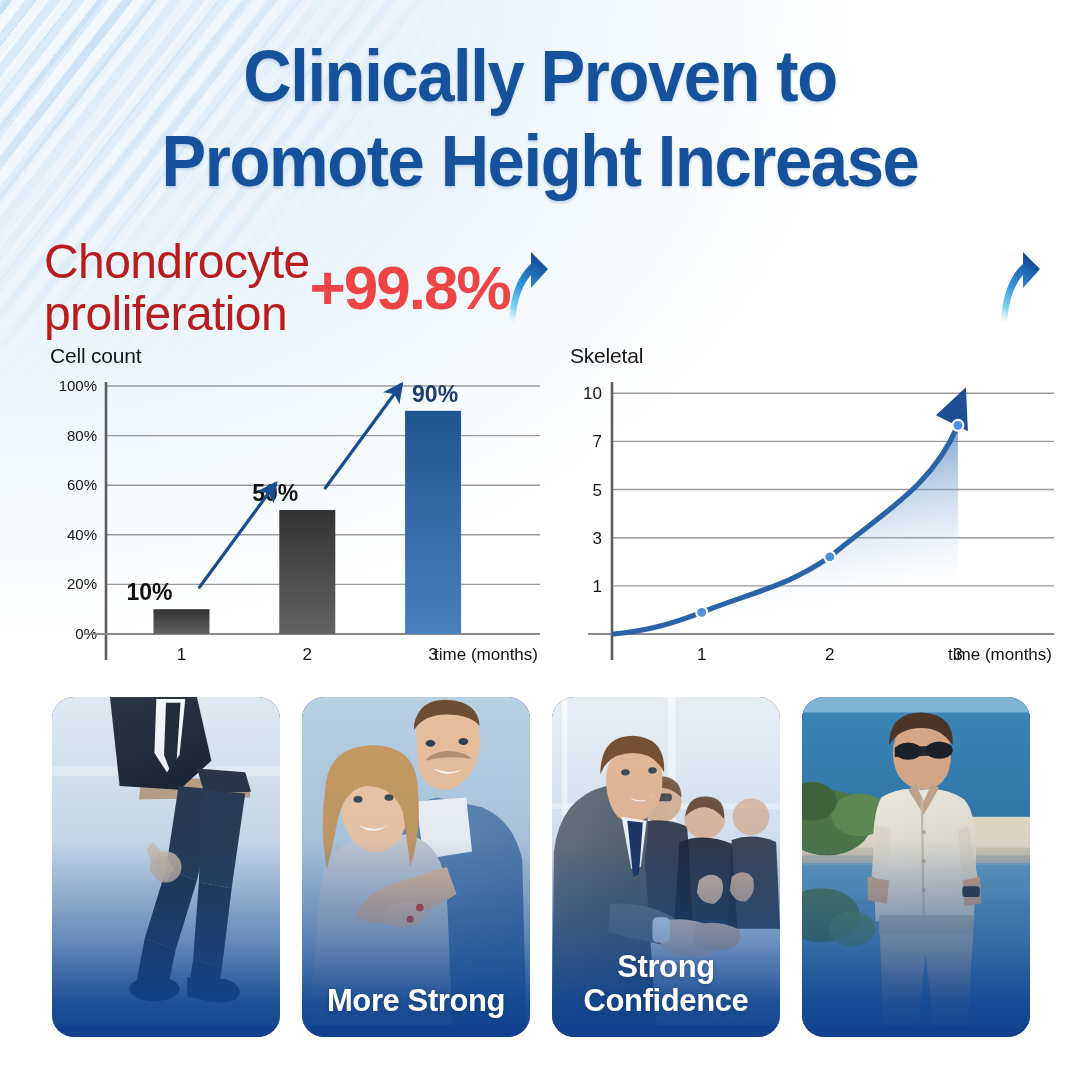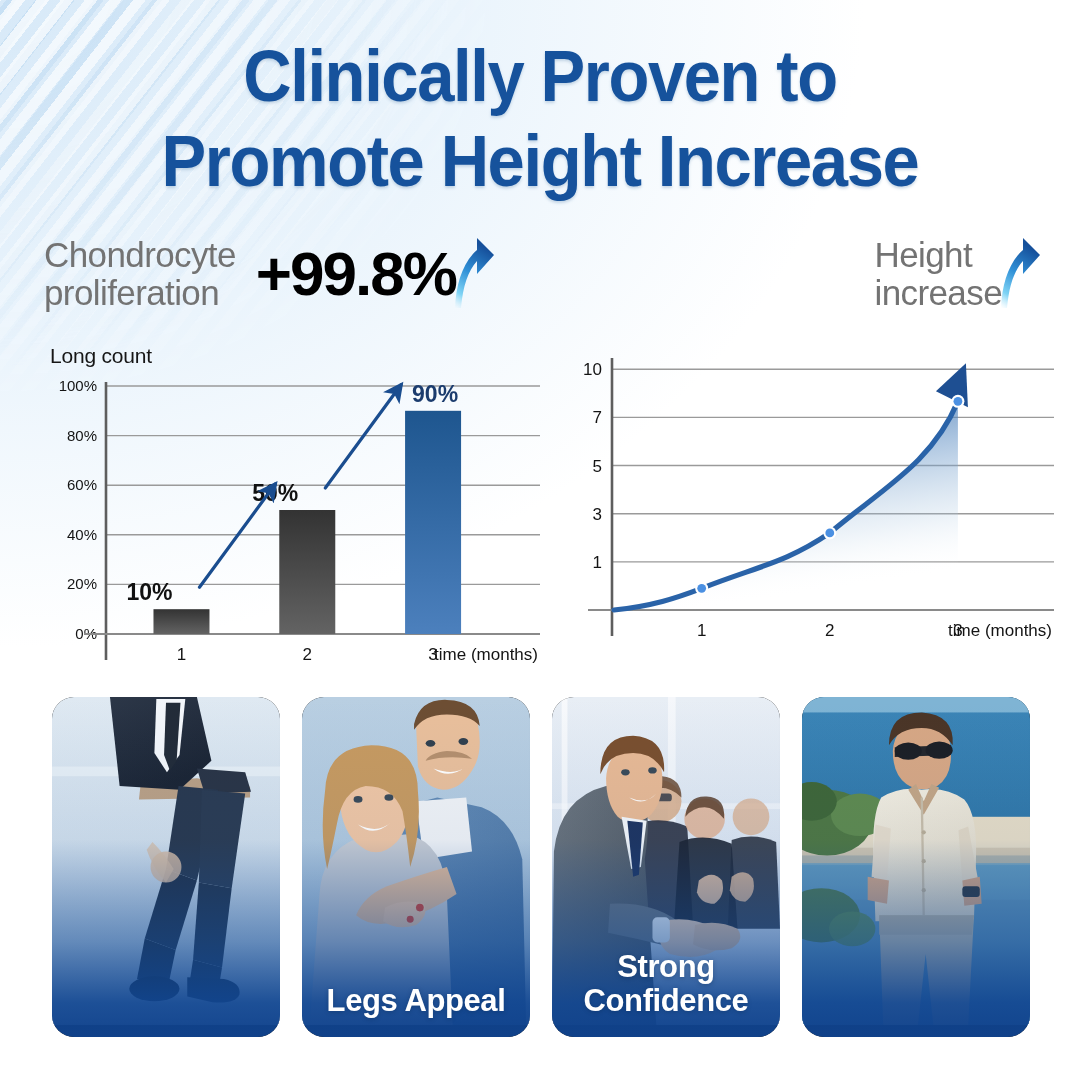--- a/index.html
+++ b/index.html
@@ -57,33 +57,33 @@
   }
   #headline .hl-line{ display:block; white-space:nowrap; }
 
   
   #stats{
     position:absolute; top:236px; left:44px; right:34px;
     display:flex; align-items:center; justify-content:space-between;
   }
   .stat{ display:flex; align-items:center; }
   .stat-label{
-    color:#737373;
-    font-size:35px;
+    color:#b91c1c;
+    font-size:48px;
     line-height:1.08;
     letter-spacing:-.6px;
     white-space:pre-line;
     font-weight:normal;
   }
   .stat-value{
-    color:#000000;
+    color:#ef4444;
     font-weight:bold;
     font-size:62px;
     letter-spacing:-2px;
-    margin-left:20px;
+    margin-left:0;
     white-space:nowrap;
   }
   .arrow-up{ width:46px; height:72px; margin-left:-2px; display:block; flex:0 0 auto; }
 
   
   .chart-wrap{ position:absolute; top:344px; }
   #chart-left{ left:44px;  width:510px; height:330px; }
   #chart-right{ left:564px; width:500px; height:330px; }
   .chart-title{
     font-size:21px; color:#161616; letter-spacing:-.2px; margin-left:6px;
@@ -97,21 +97,21 @@
   .bar-value-blue{ font-size:23px; font-weight:bold; fill:#1b3c6e; font-family:"Liberation Sans",sans-serif; }
 
   
   #cards{
     position:absolute; left:52px; top:697px;
     width:978px; height:340px;
     display:flex; gap:22px;
   }
   .card{
     position:relative; flex:1 1 0; border-radius:22px; overflow:hidden;
-    background:#000000;
+    background:#4c1d95;
   }
   .card-photo{ position:absolute; inset:0; }
   .card-tint{
     position:absolute; inset:0;
     background:linear-gradient(180deg,
       rgba(21,79,150,0) 0%,
       rgba(21,79,150,.06) 42%,
       rgba(20,76,150,.55) 72%,
       rgba(17,70,145,.93) 90%,
       rgba(16,66,140,.98) 100%);
@@ -152,39 +152,37 @@
             <stop offset="58%" stop-color="#2f8fd6"></stop>
             <stop offset="100%" stop-color="#16509b"></stop>
           </linearGradient>
         </defs>
         <path d="M7 70 C 9 48, 14 33, 23 23 L 23 36 L 40 17 L 23 0 L 23 12
                  C 9 24, 2 46, 1 70 Z" fill="url(#agr1)"></path>
       </svg>
     </div>
 
     <div class="stat">
-      <div class="stat-label">Height
-increase</div>
       <svg class="arrow-up" viewBox="0 0 46 72">
         <defs>
           <linearGradient id="agr2" x1="0" y1="1" x2="0.35" y2="0">
             <stop offset="0%" stop-color="#bfe9fb" stop-opacity="0"></stop>
             <stop offset="22%" stop-color="#7fd4f5"></stop>
             <stop offset="58%" stop-color="#2f8fd6"></stop>
             <stop offset="100%" stop-color="#16509b"></stop>
           </linearGradient>
         </defs>
         <path d="M7 70 C 9 48, 14 33, 23 23 L 23 36 L 40 17 L 23 0 L 23 12
                  C 9 24, 2 46, 1 70 Z" fill="url(#agr2)"></path>
       </svg>
     </div>
   </div>
 
   <div class="chart-wrap" id="chart-left">
-    <div class="chart-title">Long count</div>
+    <div class="chart-title">Cell count</div>
     <svg class="chart-svg" id="svg-bar" width="510" height="300" viewBox="0 0 510 300">
       <defs>
         <linearGradient id="grayGrad" x1="0" y1="0" x2="0" y2="1">
           <stop offset="0%" stop-color="#333333"></stop>
           <stop offset="100%" stop-color="#636363"></stop>
         </linearGradient>
         <linearGradient id="blueGrad" x1="0" y1="0" x2="0" y2="1">
           <stop offset="0%" stop-color="#1e568f"></stop>
           <stop offset="100%" stop-color="#4c80bd"></stop>
         </linearGradient>
@@ -226,20 +224,21 @@
       <g id="bar-xticks">
           <text x="137.47826086956522" y="288" text-anchor="middle" class="xtick-text">1</text>
           <text x="263.2753623188406" y="288" text-anchor="middle" class="xtick-text">2</text>
           <text x="389.07246376811594" y="288" text-anchor="middle" class="xtick-text">3</text>
           <text x="494" y="288" text-anchor="end" class="axis-caption">time (months)</text>
         </g>
     </svg>
   </div>
 
   <div class="chart-wrap" id="chart-right">
+    <div class="chart-title">Skeletal</div>
     <svg class="chart-svg" id="svg-area" width="500" height="300" viewBox="0 0 500 300">
       <defs>
         <linearGradient id="areaFill" x1="0" y1="0" x2="0.25" y2="1">
           <stop offset="0%" stop-color="#2f66a5" stop-opacity=".95"></stop>
           <stop offset="38%" stop-color="#5f8fc4" stop-opacity=".55"></stop>
           <stop offset="75%" stop-color="#a9c6e0" stop-opacity=".22"></stop>
           <stop offset="100%" stop-color="#ffffff" stop-opacity="0"></stop>
         </linearGradient>
       </defs>
       <g id="area-grid">
@@ -351,21 +350,21 @@
         <ellipse cx="58" cy="106" rx="4.6" ry="3.4" fill="#3b4a58"></ellipse>
         <ellipse cx="90" cy="104" rx="4.6" ry="3.4" fill="#3b4a58"></ellipse>
         <path d="M58 132 Q74 146 92 130 Q78 142 58 132 Z" fill="#fff"></path>
 
         <path d="M150 176 Q116 186 88 196 Q64 206 56 226 Q72 240 100 232 Q134 222 160 204 Z" fill="#e7bd9a"></path>
         <path d="M86 218 Q104 208 126 214 Q132 226 118 236 Q98 242 84 232 Z" fill="#eec4a2"></path>
         <circle cx="122" cy="218" r="4" fill="#d9402e"></circle>
         <circle cx="112" cy="230" r="3.6" fill="#d9402e"></circle>
       </svg>
       <div class="card-tint"></div>
-      <div class="card-label">Legs Appeal</div>
+      <div class="card-label">More Strong</div>
     </div>
 
     <div class="card">
       <svg class="card-photo" viewBox="0 0 236 340" preserveAspectRatio="xMidYMid slice">
         <defs>
           <linearGradient id="c3bg" x1="0" y1="0" x2="0" y2="1">
             <stop offset="0%" stop-color="#e8eef5"></stop>
               <stop offset="100%" stop-color="#cfdced"></stop>
           </linearGradient>
           <linearGradient id="suit3" x1="0" y1="0" x2="1" y2="1">

